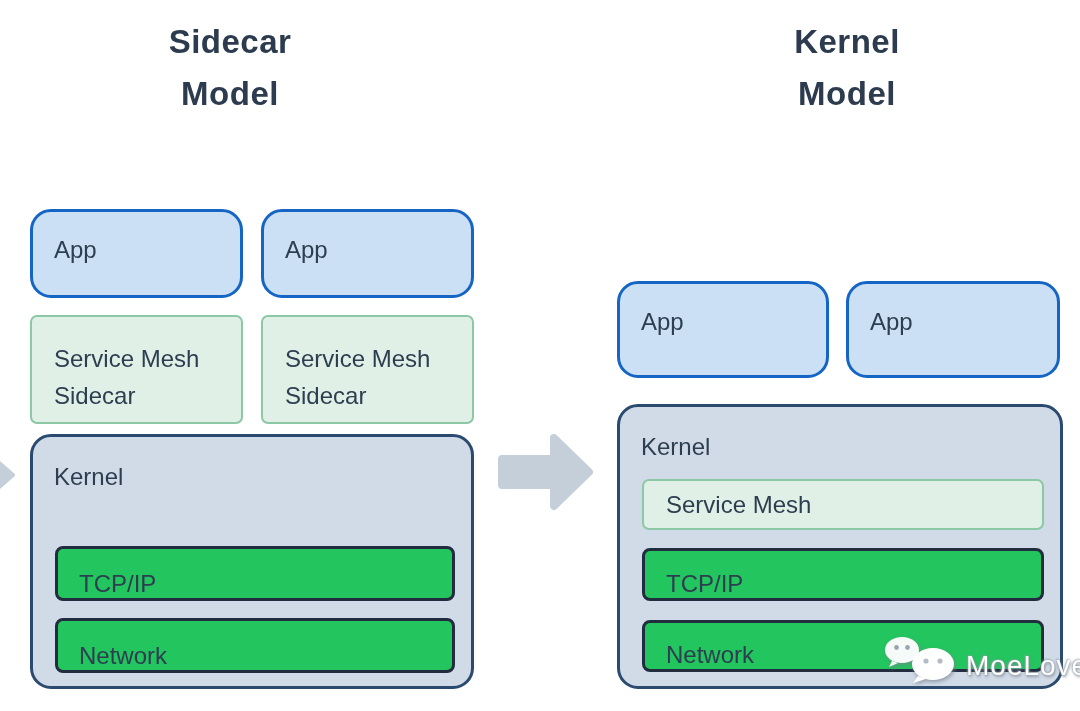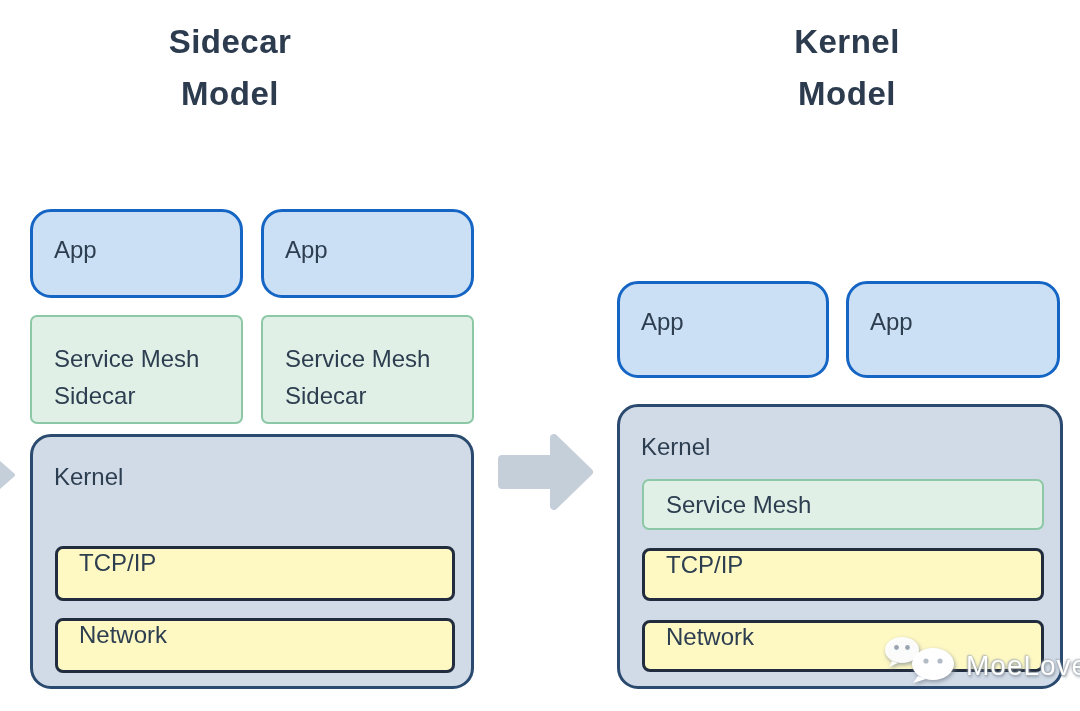--- a/index.html
+++ b/index.html
@@ -23,22 +23,22 @@
   .app-box .lbl { display:block; padding:24px 0 0 21px; font-size:24px; font-weight:500; }
   .mesh-box {
     background:#e0f0e6; border:2px solid #8cc8a6; border-radius:7px;
   }
   .mesh-box .lbl { display:block; padding:23px 0 0 22px; font-size:24px; font-weight:500; line-height:37px; }
   .kernel-box {
     background:#d1dbe7; border:3px solid #2b4a6f;
   }
   .kernel-label { display:block; padding:26px 0 0 21px; font-size:24px; font-weight:500; }
   .layer-box {
-    background:#fef9c3; border:3px solid #212c3e; border-radius:8px;
-    display:flex; align-items:flex-start; padding-left:21px;
+    background:#22c55e; border:3px solid #212c3e; border-radius:8px;
+    display:flex; align-items:flex-end; padding-left:21px;
     font-size:24px; font-weight:500;
   }
   .mesh-inline {
     background:#e0f0e6; border:2px solid #8cc8a6; border-radius:7px;
     display:flex; align-items:center; padding-left:22px;
     font-size:24px; font-weight:500; position:absolute; box-sizing:border-box;
   }
   .arrow-svg { position:absolute; left:497px; top:431px; }
   .edge-arrow-svg { position:absolute; left:0; top:452px; }
   .watermark {

